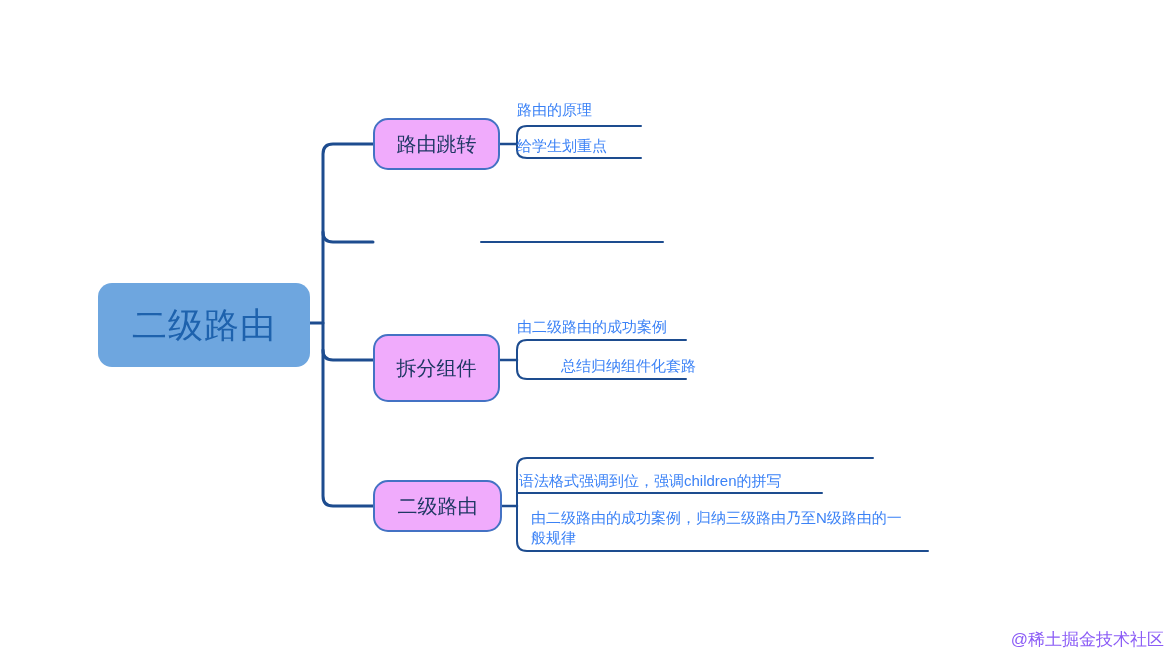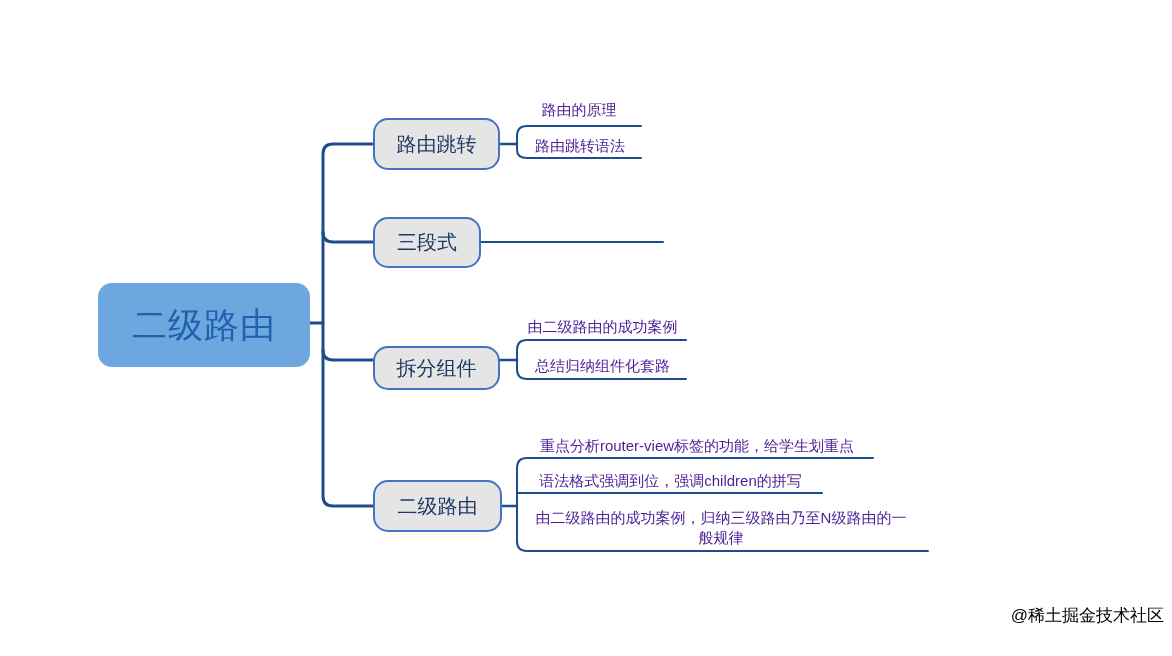--- a/index.html
+++ b/index.html
@@ -12,34 +12,34 @@
   svg.connectors{position:absolute;left:0;top:0;pointer-events:none;}
   .root-node{
     position:absolute;left:98px;top:283px;width:212px;height:84px;
     background:#6EA6DF;border-radius:14px;
     display:flex;align-items:center;justify-content:center;
     color:#1E62AD;font-size:35px;letter-spacing:1px;
     box-sizing:border-box;
   }
   .branch-node{
     position:absolute;
-    background:#e5e5e5;border:2px solid #4472C4;border-radius:15px;
+    background:#f0abfc;border:2px solid #4472C4;border-radius:15px;
     display:flex;align-items:center;justify-content:center;
     color:#1F3864;font-size:20px;
     box-sizing:border-box;
   }
   .leaf-node{
     position:absolute;
-    color:#4c1d95;font-size:15px;line-height:20px;
-    text-align:center;white-space:nowrap;
+    color:#3b82f6;font-size:15px;line-height:20px;
+    text-align:left;white-space:nowrap;
   }
   .leaf-node.wrap{white-space:normal;}
   .watermark{
-    position:absolute;right:8px;top:604px;
-    color:#000000;font-size:17px;
+    position:absolute;right:8px;top:628px;
+    color:#8b5cf6;font-size:17px;
   }
 </style>
 </head>
 <body>
 
 <div class="canvas">
 
   <svg class="connectors" width="1172" height="656" viewBox="0 0 1172 656">
     <g stroke="#1D4C8F" fill="none" stroke-linecap="round">
 
@@ -68,38 +68,34 @@
   </svg>
 
   <div class="root-node">
     <span>二级路由</span>
   </div>
 
   <div class="branch-node" style="left:373px;top:118px;width:127px;height:52px;">
     <span>路由跳转</span>
   </div>
 
-  <div class="branch-node" style="left:373px;top:217px;width:108px;height:51px;">
-    <span>三段式</span>
-  </div>
 
-  <div class="branch-node" style="left:373px;top:346px;width:127px;height:44px;">
+  <div class="branch-node" style="left:373px;top:334px;width:127px;height:68px;">
     <span>拆分组件</span>
   </div>
 
   <div class="branch-node" style="left:373px;top:480px;width:129px;height:52px;">
     <span>二级路由</span>
   </div>
 
   <div class="leaf-node" style="left:517px;top:100px;width:124px;">路由的原理</div>
-  <div class="leaf-node" style="left:517px;top:136px;width:126px;">路由跳转语法</div>
+  <div class="leaf-node" style="left:517px;top:136px;width:126px;">给学生划重点</div>
 
 
   <div class="leaf-node" style="left:517px;top:317px;width:171px;">由二级路由的成功案例</div>
-  <div class="leaf-node" style="left:517px;top:356px;width:171px;">总结归纳组件化套路</div>
+  <div class="leaf-node" style="left:517px;top:356px;width:171px;padding-left:44px;">总结归纳组件化套路</div>
 
-  <div class="leaf-node" style="left:519px;top:436px;width:356px;">重点分析router-view标签的功能，给学生划重点</div>
   <div class="leaf-node" style="left:519px;top:471px;width:303px;">语法格式强调到位，强调children的拼写</div>
   <div class="leaf-node wrap" style="left:531px;top:508px;width:380px;">由二级路由的成功案例，归纳三级路由乃至N级路由的一般规律</div>
 
   <div class="watermark">@稀土掘金技术社区</div>
 
 </div>
 
 </body></html>

